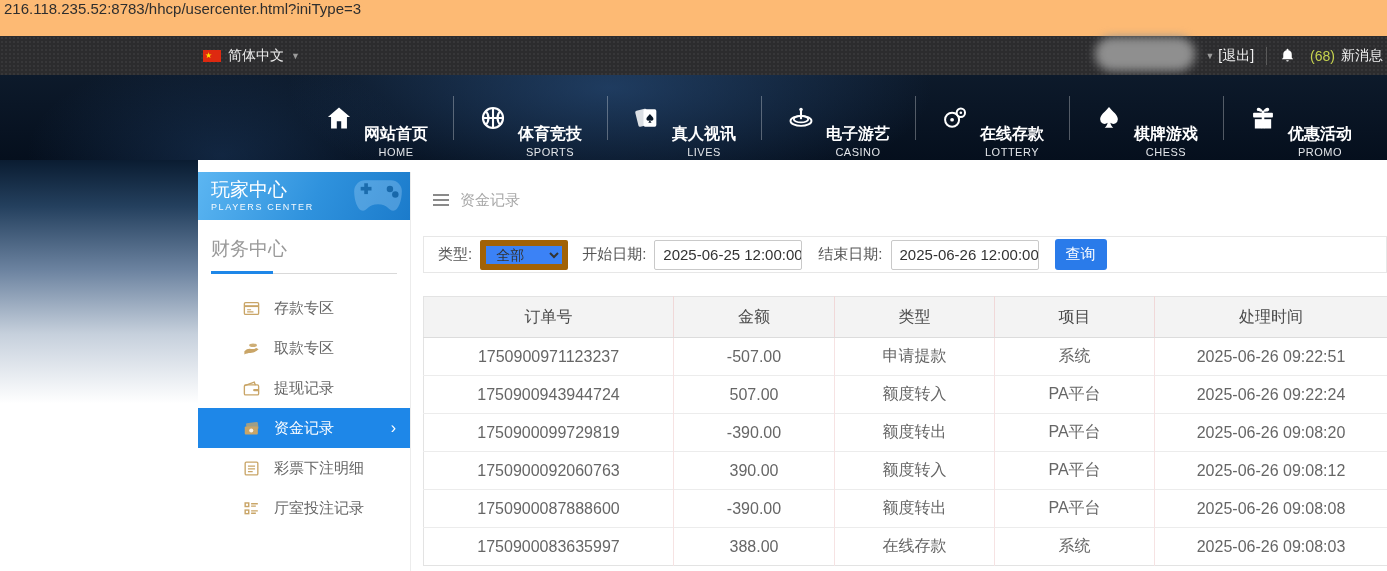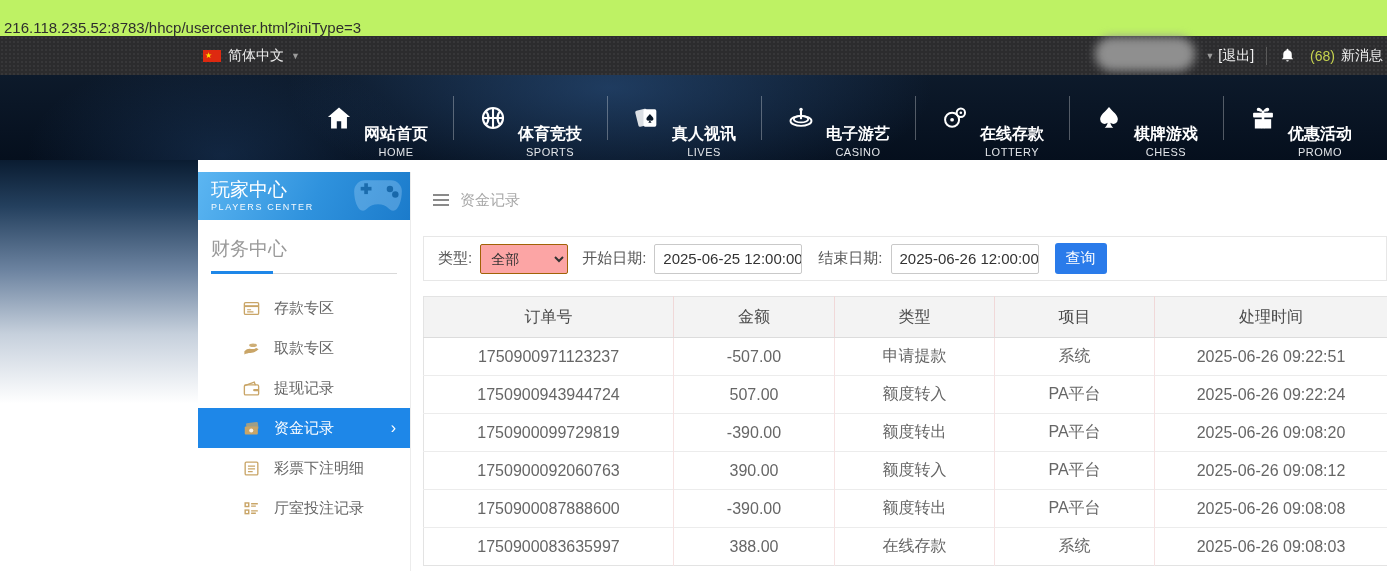--- a/index.html
+++ b/index.html
@@ -5,21 +5,21 @@
   * { box-sizing: border-box; margin: 0; padding: 0; }
   html,body { width:1387px; height:571px; overflow:hidden; }
   body {
     position:relative;
     font-family:"Liberation Sans","DejaVu Sans",sans-serif;
     background:#fff;
   }
   
   .url-bar{
     position:absolute; left:0; top:0; width:1387px; height:36px;
-    background:#bef264; display:flex; align-items:flex-end;
+    background:#fdba74; display:flex; align-items:flex-start;
     padding-left:4px; font-size:15px; color:#2e2e2e;
   }
   
   .top-bar{
     position:absolute; left:0; top:36px; width:1387px; height:39px;
     background-color:#2c2c2e;
     background-image:radial-gradient(rgba(255,255,255,.05) 1px, transparent 1px);
     background-size:4px 4px;
     color:#fff;
   }
@@ -104,29 +104,29 @@
   .menu-item.active .menu-arrow{ display:block; }
   
   .crumb-bar{
     position:absolute; left:423px; top:178px; width:964px; height:44px;
     background:#fff; display:flex; align-items:center; padding-left:10px; gap:11px;
   }
   .hamburger{ width:16px; display:flex; flex-direction:column; gap:3px; cursor:pointer; }
   .hamburger i{ display:block; height:2px; background:#8a8a8a; }
   .crumb-label{ font-size:15px; color:#a6a6a6; }
   .filter-bar{
-    position:absolute; left:423px; top:236px; width:964px; height:45px;
+    position:absolute; left:423px; top:236px; width:964px; height:37px;
     background:#fff; border:1px solid #e7e7e7;
     display:flex; align-items:center; padding-left:14px;
     font-size:15px; color:#555;
   }
   .filter-label{ margin-right:8px; }
   .type-select{
-    width:88px; height:30px; border:1px solid #a16207; border-radius:2px;
-    background:#fca5a5; font-size:14px; color:#333; padding-left:6px;
+    width:88px; height:30px; border:6px solid #a16207; border-radius:2px;
+    background:#3b82f6; font-size:14px; color:#333; padding-left:6px;
     font-family:inherit;
   }
   .lbl-start{ margin-left:14px; }
   .date-input{
     width:148px; height:30px; border:1px solid #c9c9c9; border-radius:2px;
     font-size:15px; color:#333; padding-left:8px; font-family:inherit;
   }
   .lbl-end{ margin-left:16px; }
   .search-btn{
     width:52px; height:31px; margin-left:16px; border:none; border-radius:3px;

